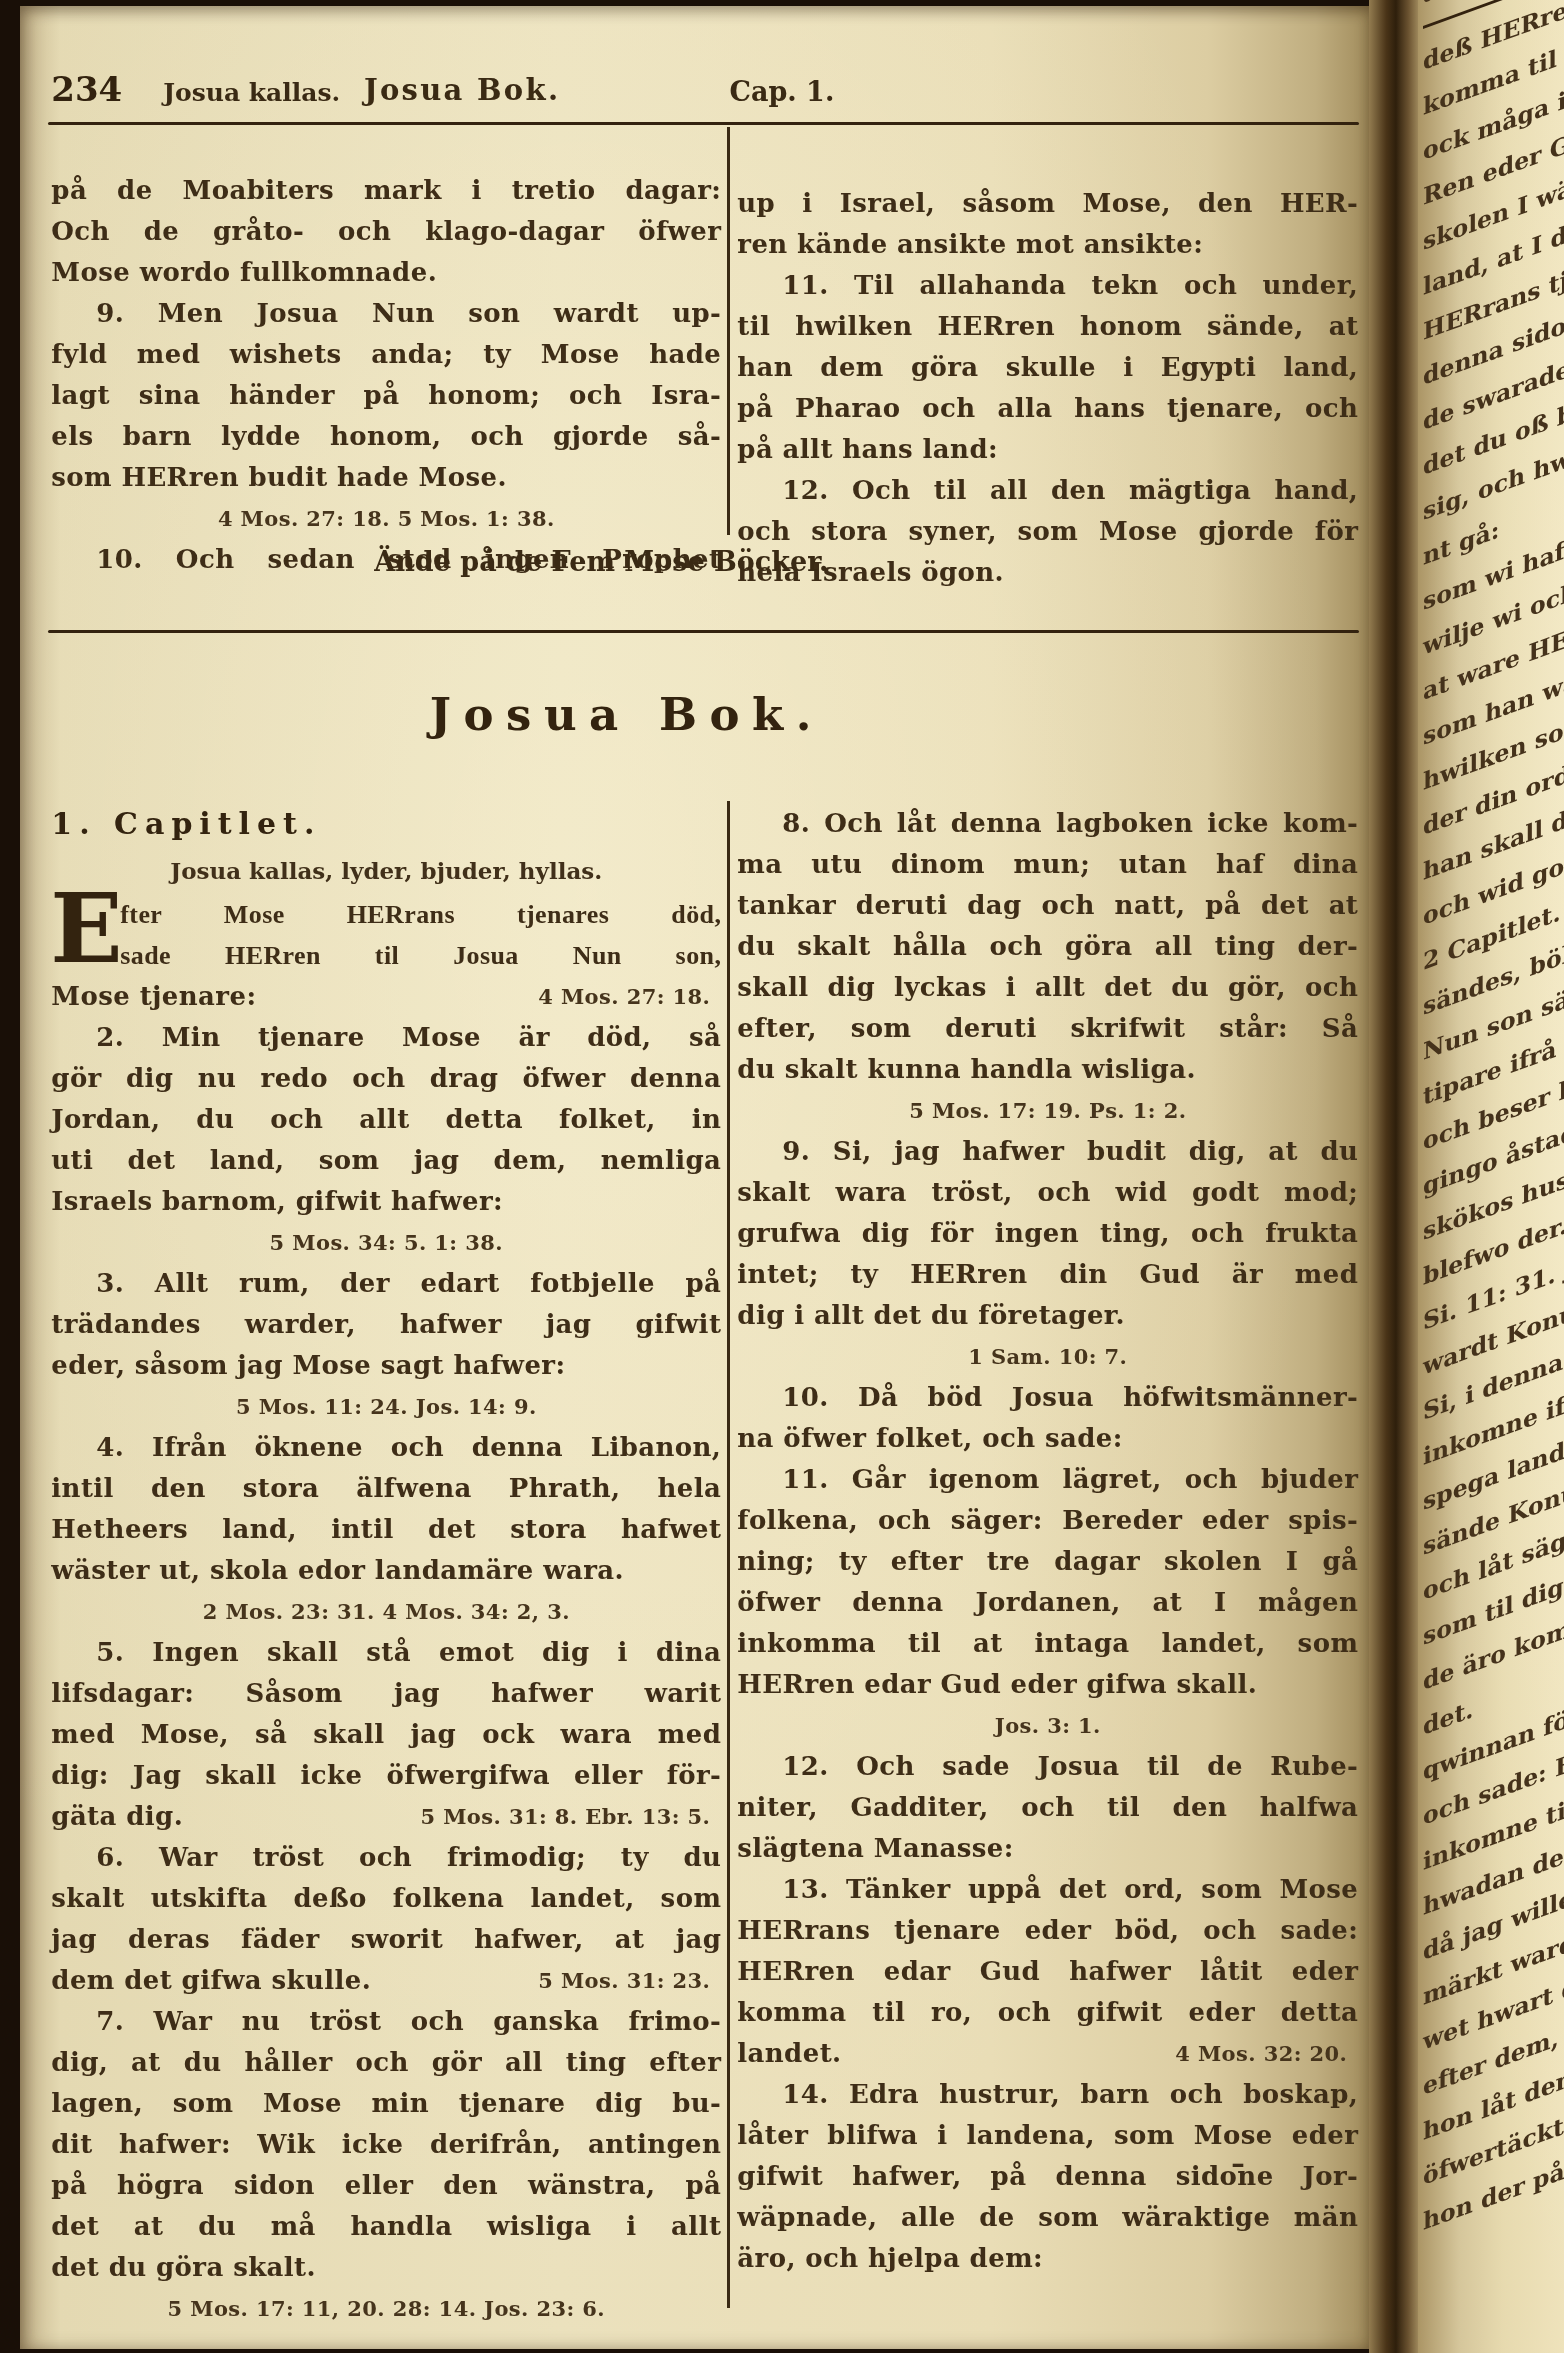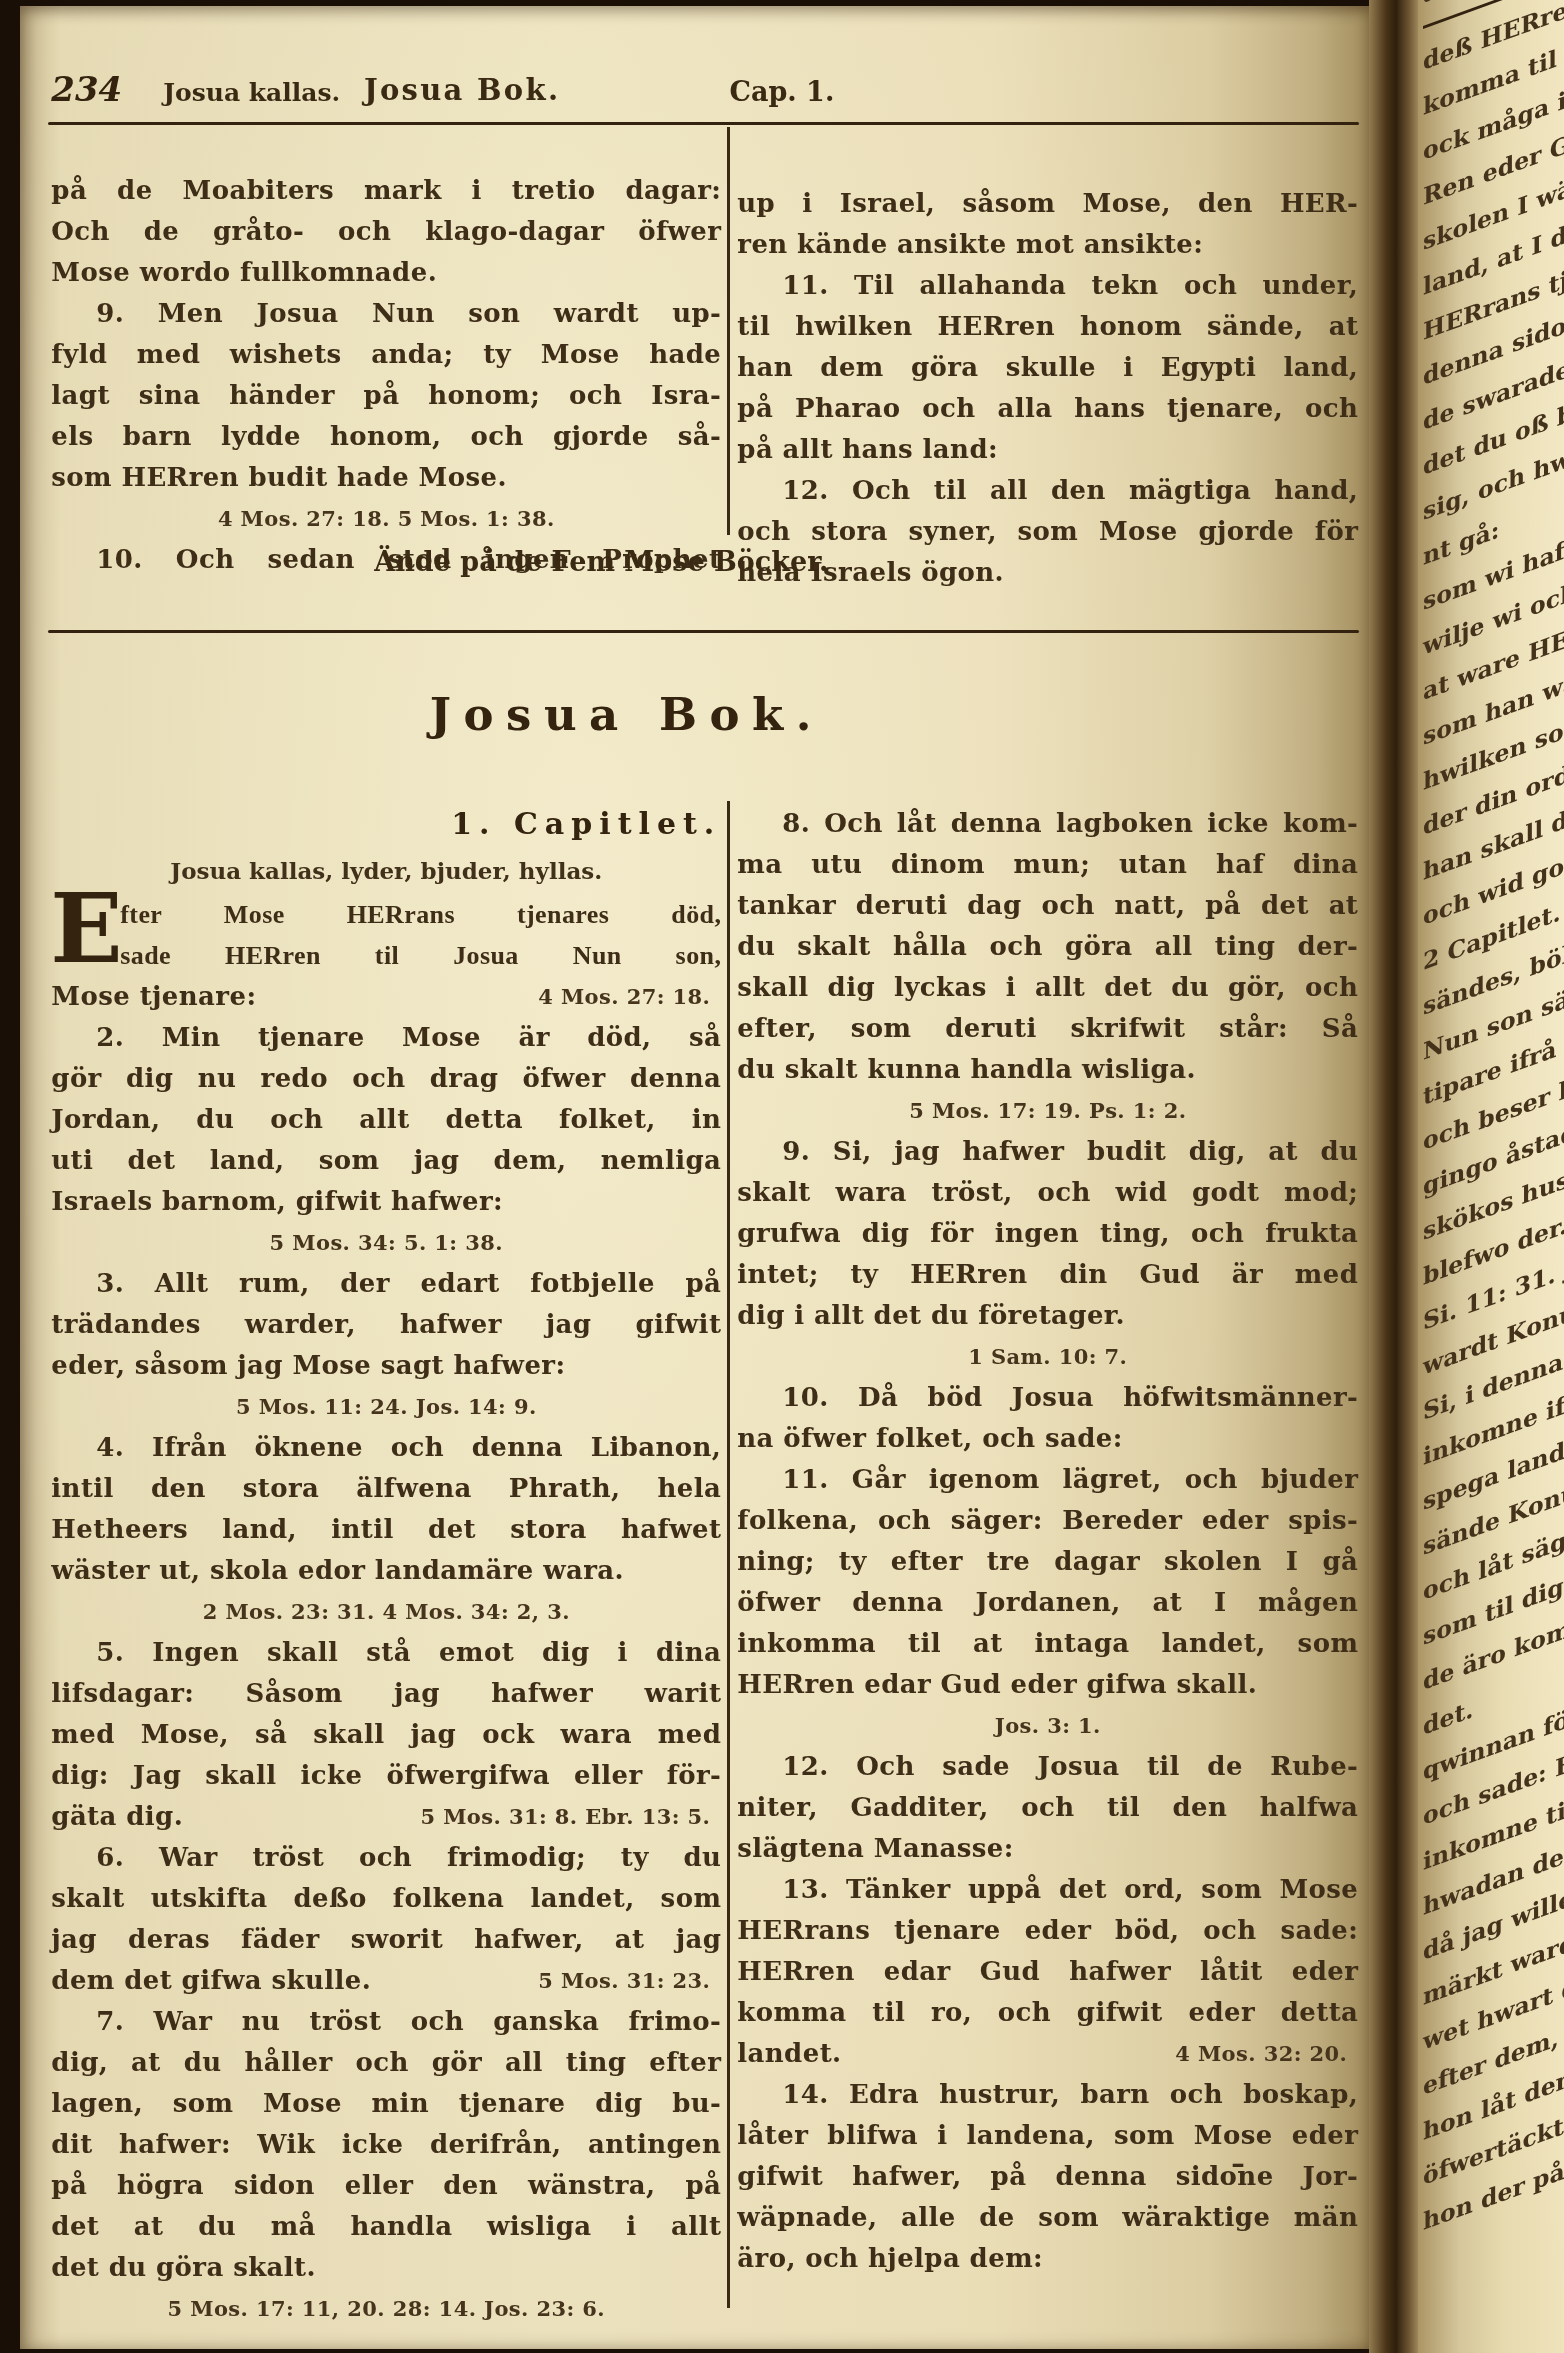--- a/index.html
+++ b/index.html
@@ -10,21 +10,21 @@
     position:absolute;left:20.3px;top:6.3px;width:1349px;height:2343px;
     background:linear-gradient(90deg,#c7b78e 0%,#e4d9b2 3%,#ebe1bd 40%,#e9ddb6 72%,#dccda2 88%,#c0ae80 96%,#a18c5c 100%);
     box-shadow:inset 0 4.7px 14px rgba(40,22,6,.35), inset 7.8px 0 17px rgba(60,35,10,.28);
   }
   .page::before{
     content:"";position:absolute;inset:0;
     background:radial-gradient(ellipse at 42% 38%, rgba(255,250,224,.38), rgba(255,250,224,0) 68%);
     pointer-events:none;
   }
   .ink{color:#3e2d17;font-weight:700;}
-  .pnum{position:absolute;left:31px;top:64px;font-size:34px;line-height:38px;color:#33230f;font-weight:700;font-style:italic;}
+  .pnum{position:absolute;left:31px;top:64px;font-size:34px;line-height:38px;color:#33230f;font-weight:700;}
   .rt{position:absolute;text-align:right;color:#3a2a14;font-weight:700;}
   .rt1{left:117px;top:72px;width:203px;font-size:25px;}
   .rt2{left:321px;top:67px;width:219px;font-size:29px;letter-spacing:2.3px;}
   .rt3{left:618px;top:70px;width:196px;font-size:27px;}
   .rule{position:absolute;background:#33220f;height:3.1px;border-radius:1.6px;}
   .rule1{left:28px;top:116px;width:1311px;}
   .rule2{left:28px;top:624px;width:1311px;height:2.3px;}
   .vdiv{position:absolute;width:2.3px;background:#3a2a14;}
   .vdiv1{left:707px;top:121px;height:408px;}
   .vdiv2{left:707px;top:795px;height:1507px;}
@@ -42,21 +42,21 @@
   .line.ref{font-size:21px;text-align:center;text-align-last:center;text-indent:0;color:#46341c;}
   .line.mix{display:flex;justify-content:space-between;align-items:flex-start;
             text-align:left;text-align-last:left;}
   .line.mix .ref-inline{font-size:21px;color:#46341c;margin-right:11px;}
   .line.dc{padding-left:69px;font-family:Liberation Serif, serif;}
 
   .endnote{position:absolute;left:307px;top:540px;width:548px;text-align:center;
            font-size:27px;color:#3a2a14;font-weight:700;}
   .bigtitle{position:absolute;left:325px;top:682px;width:563px;text-align:center;
             font-size:45px;letter-spacing:12.5px;color:#33230f;font-weight:700;}
-  .chaphead{position:absolute;left:31px;top:800px;width:670px;text-align:right;
+  .chaphead{position:absolute;left:31px;top:800px;width:670px;text-align:left;
             font-size:30px;letter-spacing:7px;color:#33230f;font-weight:700;}
   .chapsum{position:absolute;left:31px;top:851px;width:670px;text-align:center;
            font-size:23px;color:#41301a;font-weight:700;}
   .dropcap{position:absolute;left:30px;top:880px;font-size:95px;line-height:86px;
            color:#33230f;font-weight:700;}
   .sigmark{position:absolute;left:1211px;top:2142px;font-size:27px;color:#3e2d17;font-weight:700;}
 
   
   .gutter{position:absolute;left:1369px;top:0;width:49px;height:2354px;
           background:linear-gradient(90deg,#937c50 0%,#4a3418 35%,#2e1f0c 55%,#6a5230 80%,#9c865a 100%);}

